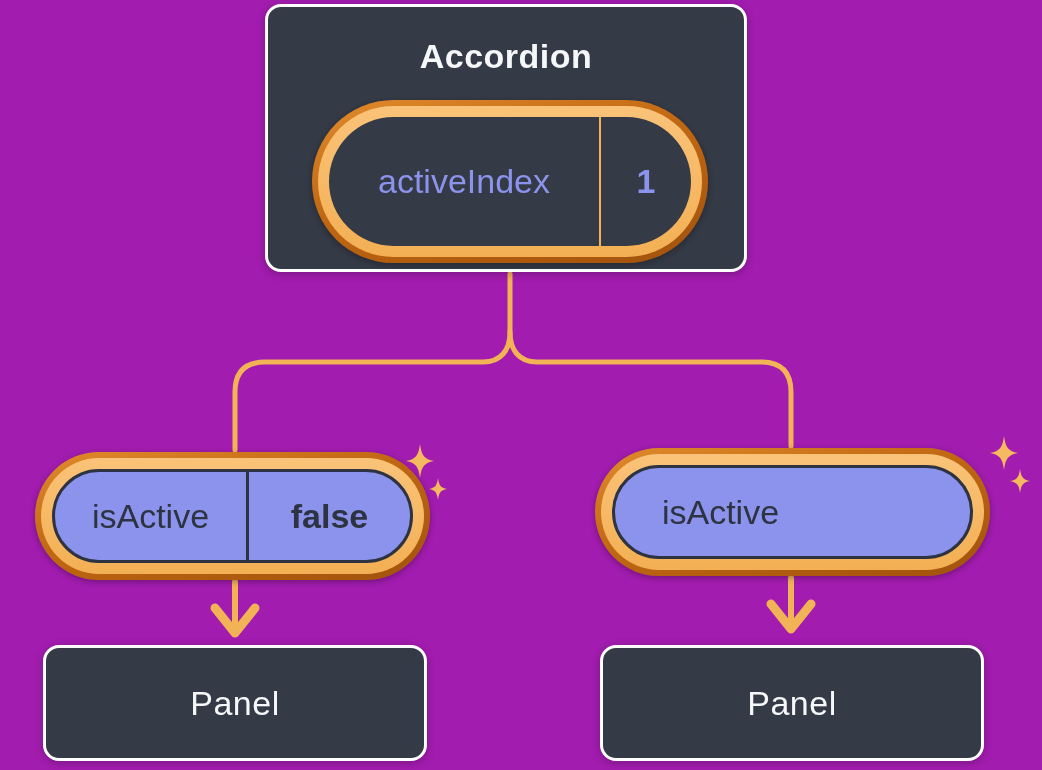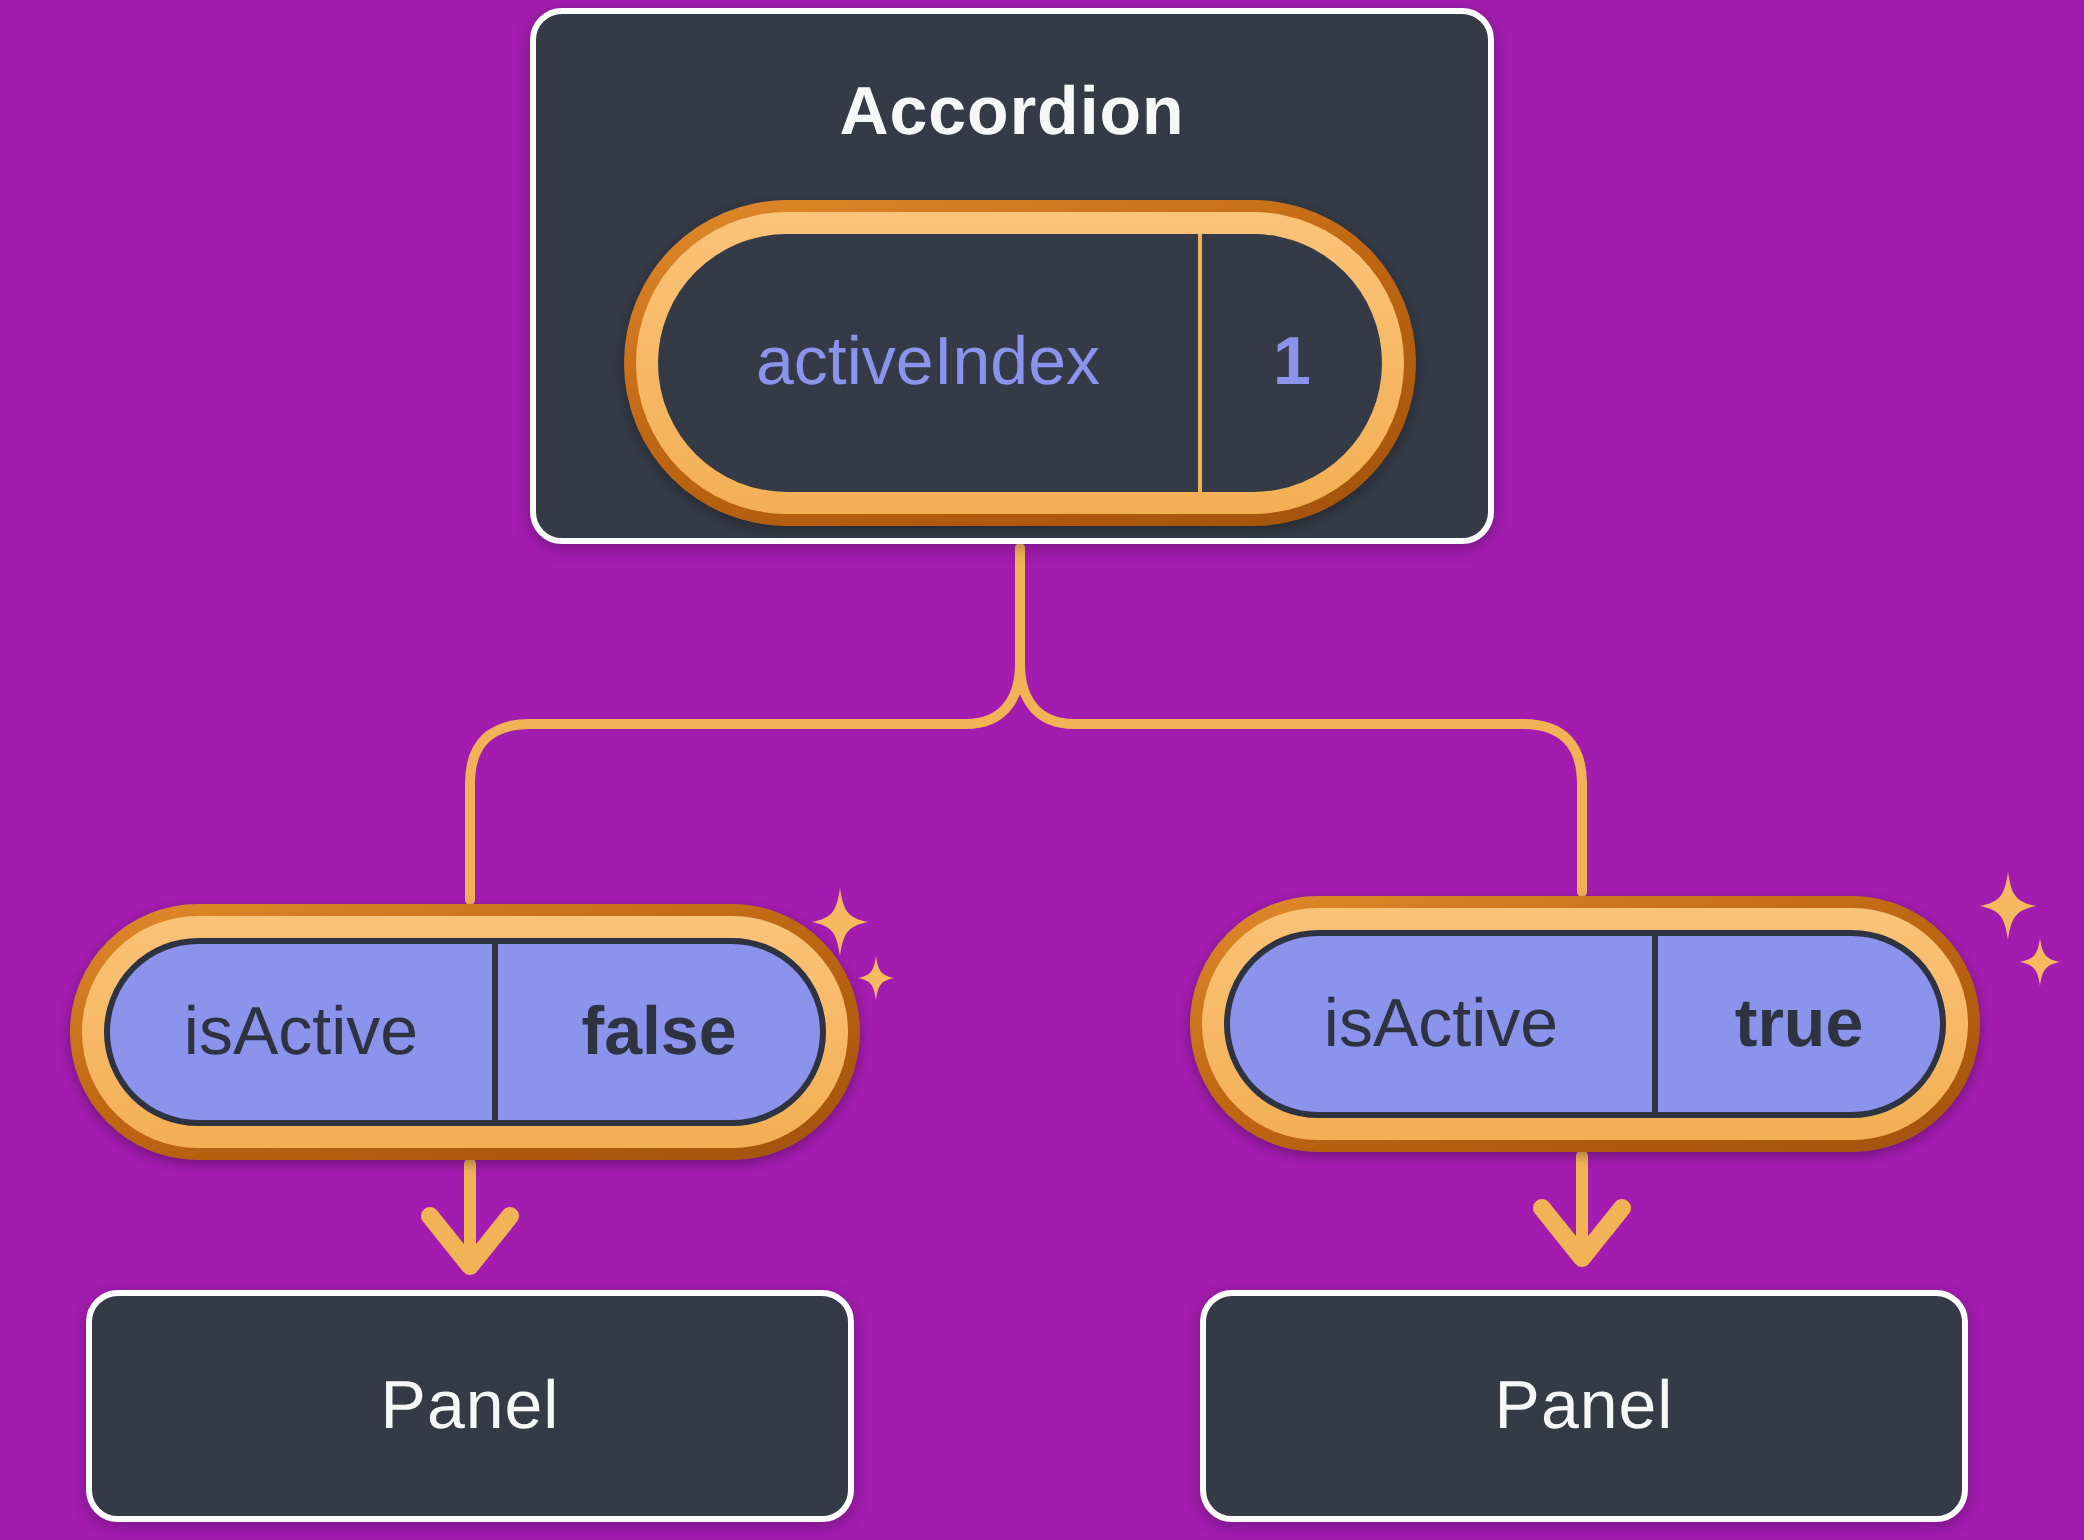--- a/index.html
+++ b/index.html
@@ -118,23 +118,20 @@
       </div>
     </div>
   </div>
 
   <div class="ring-outer pill-child-right">
     <div class="ring-inner">
       <div class="pill-body purple">
         <div class="pill-cell name">
           <span class="pill-name">isActive</span>
         </div>
-        <div class="pill-cell value">
-          <span class="pill-value">true</span>
-        </div>
       </div>
     </div>
   </div>
 
   <div class="card panel left">
     <span class="panel-label">Panel</span>
   </div>
   <div class="card panel right">
     <span class="panel-label">Panel</span>
   </div>

